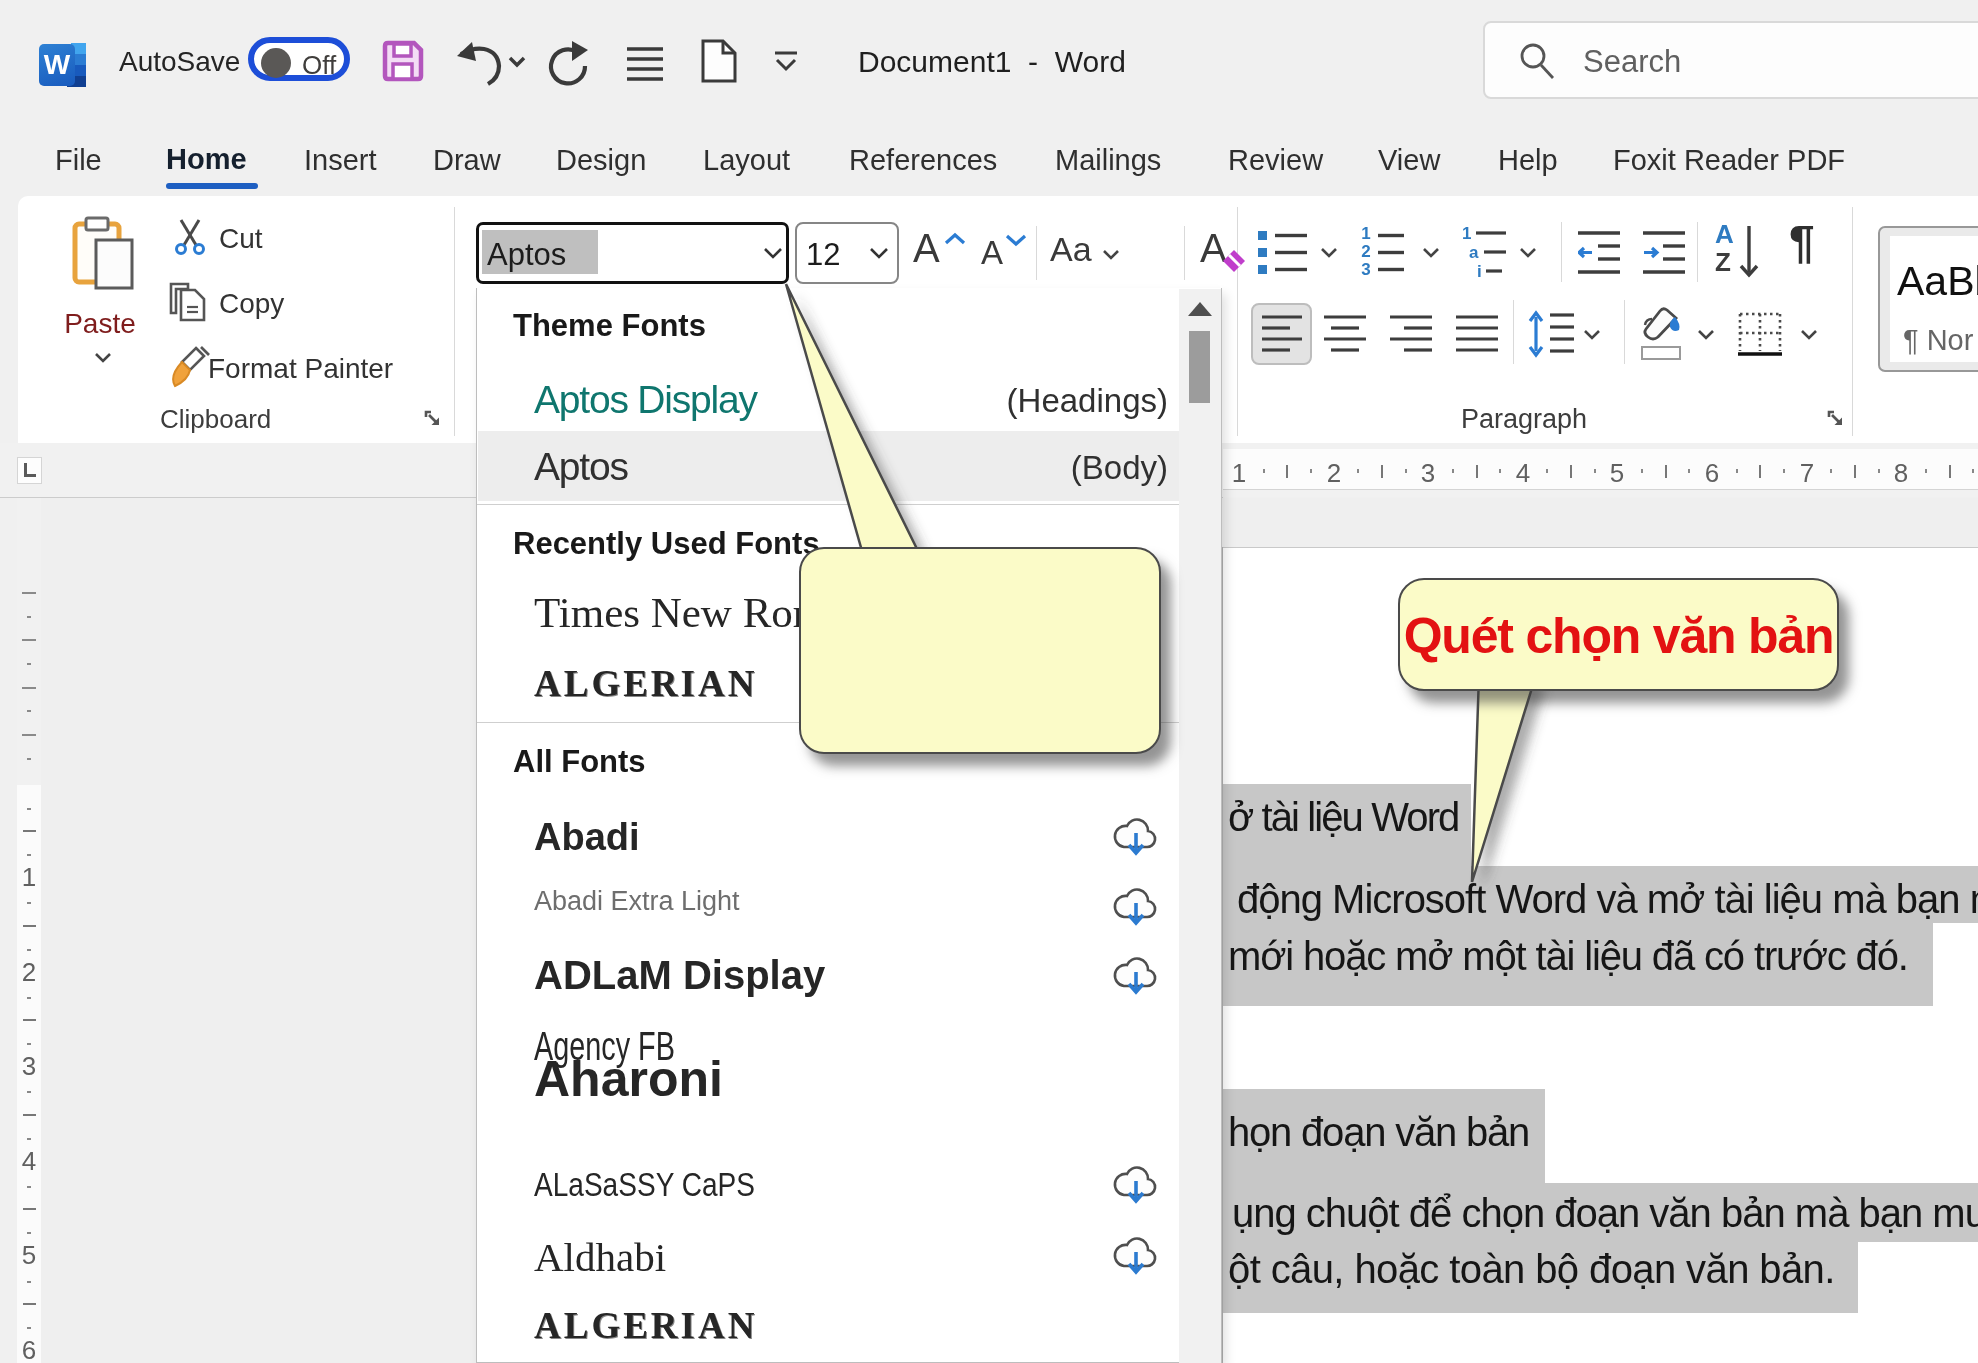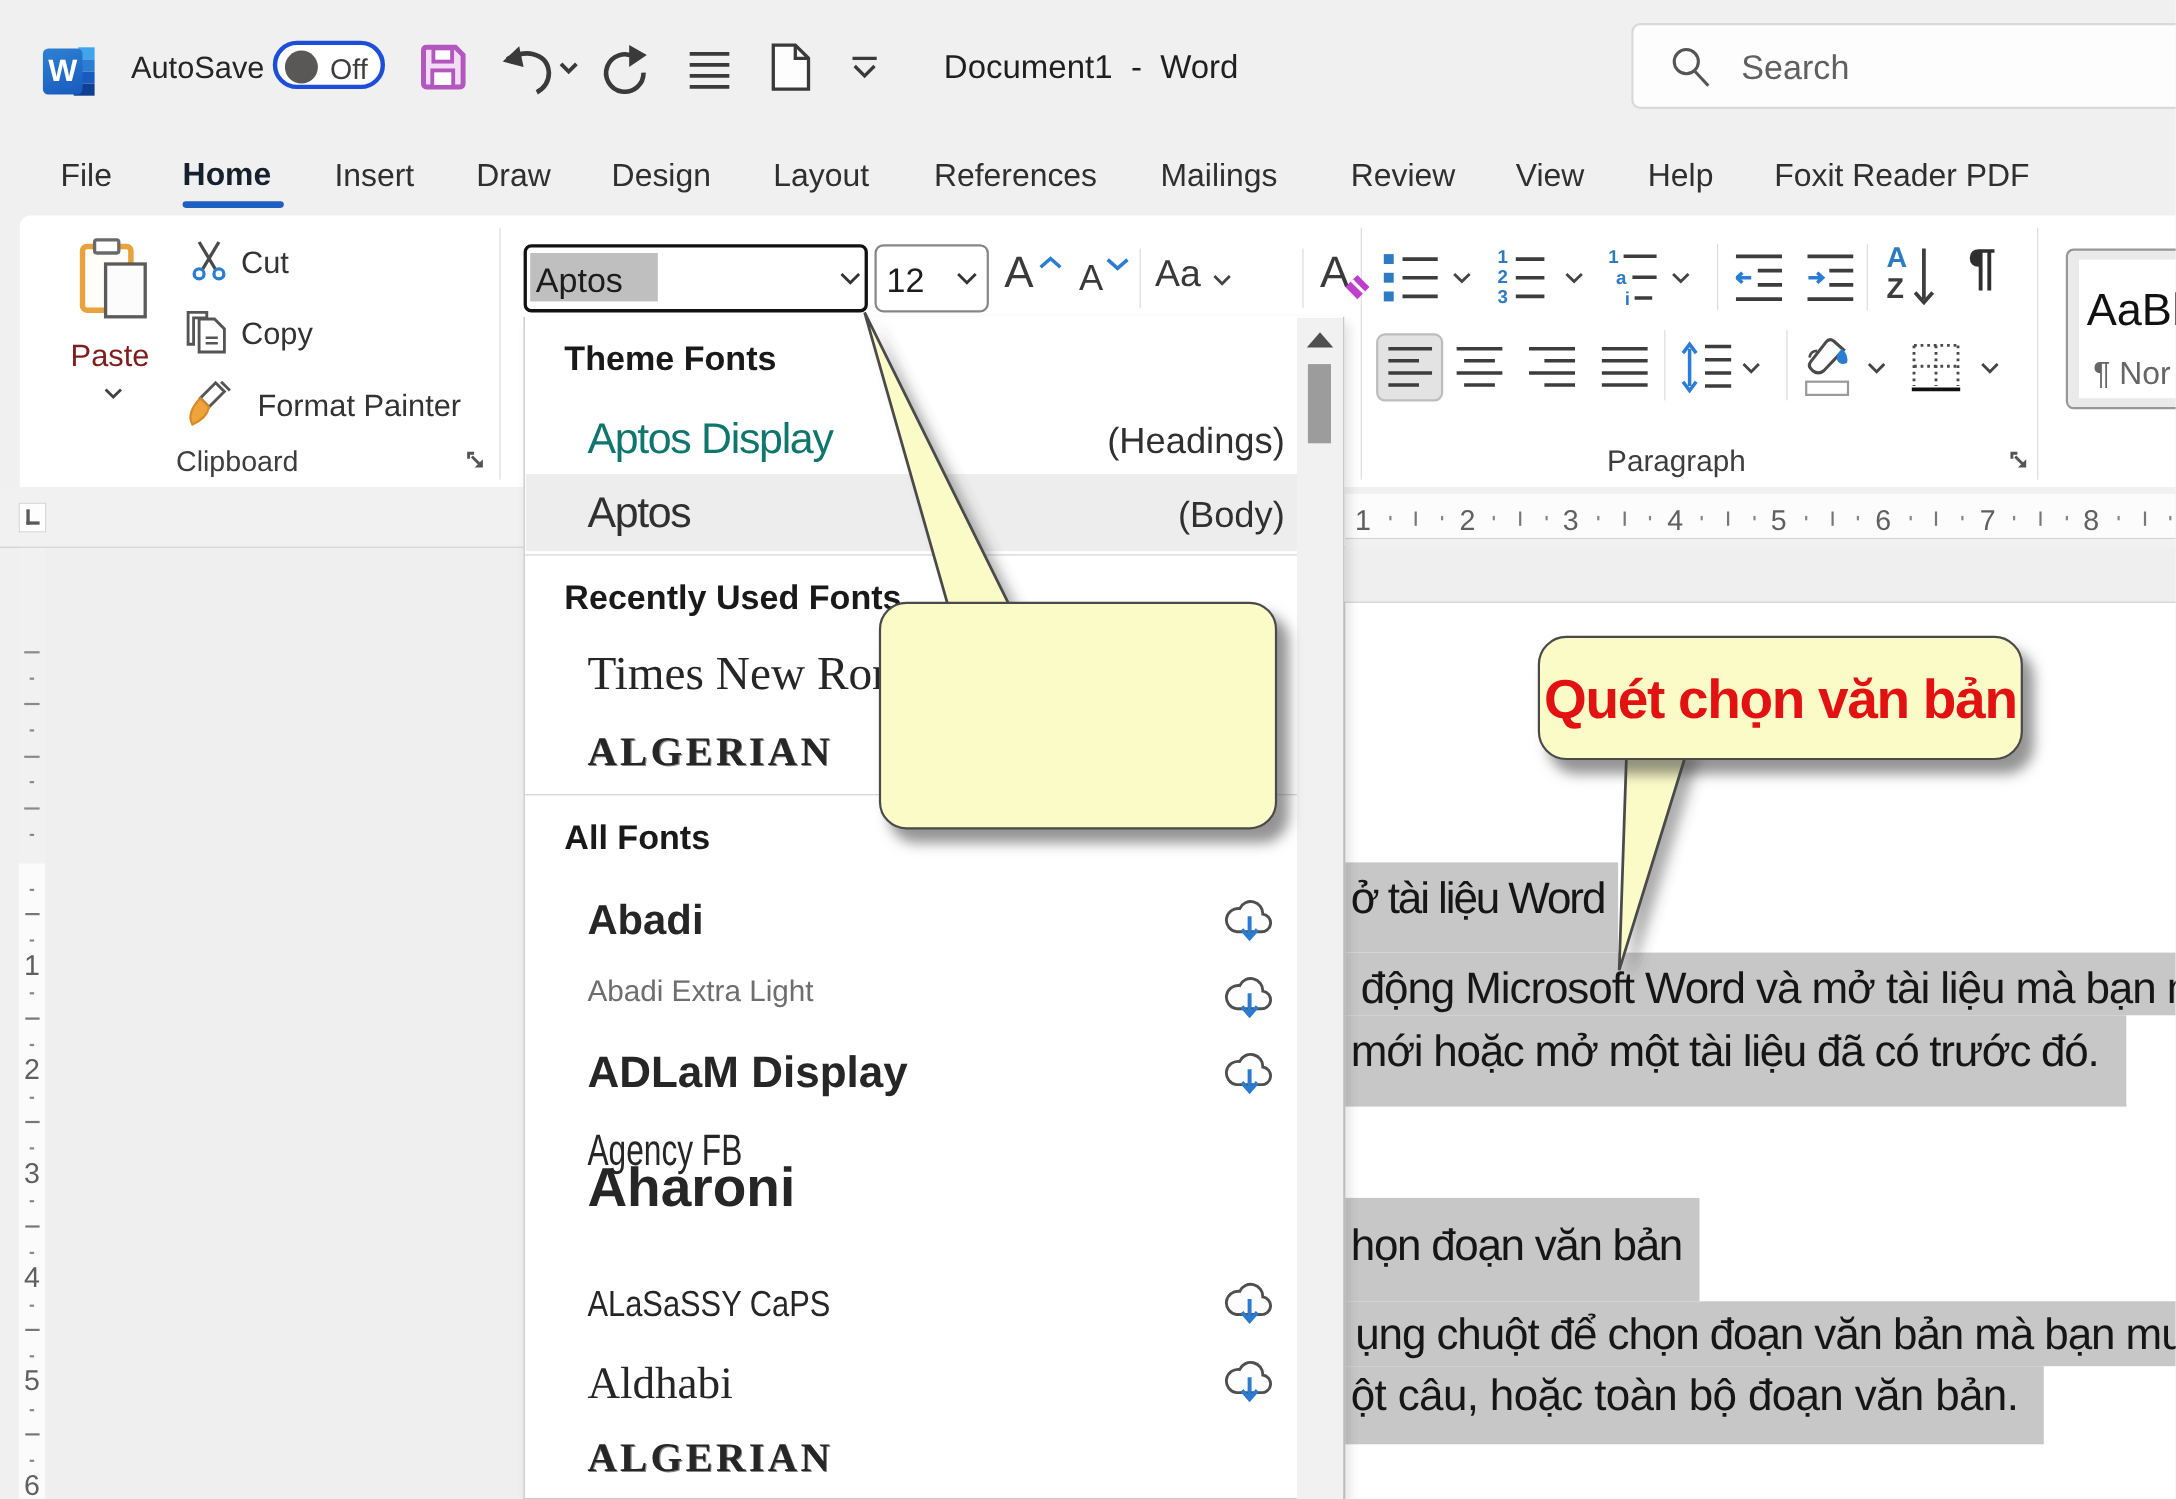--- a/index.html
+++ b/index.html
@@ -16,21 +16,21 @@
 <div class="abs" style="left:39px;top:42px;width:47px;height:46px;">
   <div class="abs" style="left:28px;top:1px;width:19px;height:44px;">
     <div class="abs" style="left:4px;top:0;width:15px;height:11px;background:#41a5ee;"></div>
     <div class="abs" style="left:2px;top:11px;width:17px;height:11px;background:#2b7cd3;"></div>
     <div class="abs" style="left:1px;top:22px;width:18px;height:11px;background:#185abd;"></div>
     <div class="abs" style="left:0;top:33px;width:19px;height:11px;background:#103f91;"></div>
   </div>
   <div class="abs ctr" style="left:0;top:2px;width:36px;height:42px;background:linear-gradient(160deg,#2e81d4,#185abd);border-radius:5px;color:#fff;font-weight:bold;font-size:28px;">W</div>
 </div>
 <div class="abs" style="left:119px;top:46px;font-size:28px;color:#252525;">AutoSave</div>
-<div class="abs" style="left:248px;top:37px;width:102px;height:44px;background:#fff;border:4px solid #1d4ed8;border-radius:24px;box-sizing:border-box;">
+<div class="abs" style="left:248px;top:37px;width:102px;height:44px;background:#fff;border:6px solid #1d4ed8;border-radius:24px;box-sizing:border-box;">
   <div class="abs" style="left:7px;top:5px;width:30px;height:30px;border-radius:50%;background:#5a5856;"></div>
   <div class="abs" style="left:48px;top:7px;font-size:26px;color:#403e3c;">Off</div>
 </div>
 
 <svg class="abs" style="left:381px;top:39px;" width="44" height="44" viewBox="0 0 44 44">
   <path d="M4 7 Q4 4 7 4 L33 4 L40 11 L40 37 Q40 40 37 40 L7 40 Q4 40 4 37 Z" fill="#f3dcf5" stroke="#b356bd" stroke-width="4.5"></path>
   <rect x="13" y="5" width="17" height="12" fill="#fff" stroke="#b356bd" stroke-width="3.5"></rect>
   <rect x="12" y="25" width="19" height="15" fill="#fff" stroke="#b356bd" stroke-width="3.5"></rect>
 </svg>
 
@@ -114,21 +114,21 @@
   <line x1="19" y1="26" x2="30" y2="26" stroke="#555" stroke-width="2.2"></line>
   <line x1="19" y1="31" x2="30" y2="31" stroke="#555" stroke-width="2.2"></line>
 </svg>
 <div class="abs" style="left:219px;top:288px;font-size:28px;color:#333;">Copy</div>
 
 <svg class="abs" style="left:168px;top:346px;" width="46" height="42" viewBox="0 0 46 42">
   <path d="M28 2 L36 10 L22 24 L14 16 Z" fill="#fff" stroke="#555" stroke-width="2.6"></path>
   <path d="M14 16 L22 24 Q20 34 7 40 Q1 30 14 16 Z" fill="#f0a23c" stroke="#d98a25" stroke-width="2"></path>
   <line x1="33" y1="1" x2="41" y2="9" stroke="#555" stroke-width="2.6"></line>
 </svg>
-<div class="abs" style="left:234px;top:353px;font-size:28px;color:#333;">Format Painter</div>
+<div class="abs" style="left:208px;top:353px;font-size:28px;color:#333;">Format Painter</div>
 <div class="abs" style="left:160px;top:404px;font-size:26px;color:#3d3d3d;">Clipboard</div>
 <svg class="abs" style="left:424px;top:410px;" width="20" height="20" viewBox="0 0 20 20">
   <path d="M2 7 L2 2 L7 2" stroke="#555" stroke-width="2.6" fill="none"></path>
   <path d="M5 5 L13 13" stroke="#555" stroke-width="2.6"></path>
   <path d="M15 15 L15 7.5 L7.5 15 Z" fill="#555"></path>
 </svg>
 
 <div class="abs" style="left:476px;top:222px;width:313px;height:62px;background:#fff;border:3px solid #111;border-radius:7px;box-sizing:border-box;"></div>
 <div class="abs" style="left:482px;top:230px;width:116px;height:44px;background:#bfbfbf;"></div>
 <div class="abs" style="left:487px;top:237px;font-size:31px;color:#1c1c1c;">Aptos</div>

